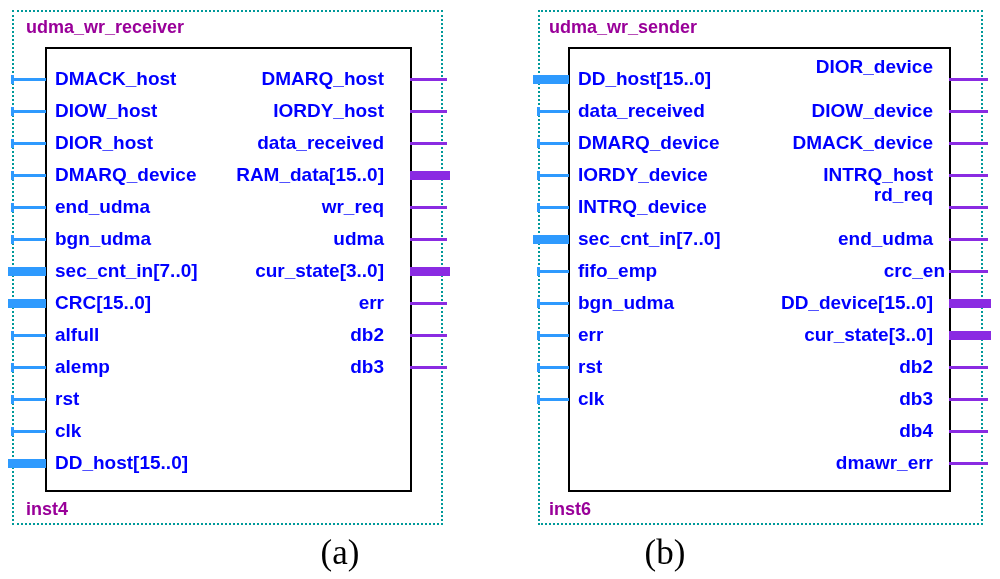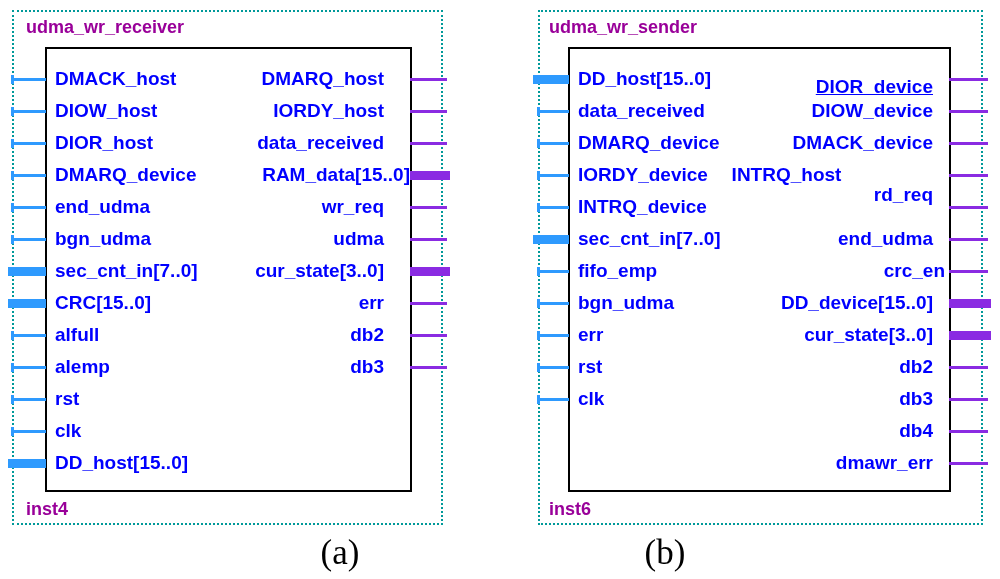--- a/index.html
+++ b/index.html
@@ -120,21 +120,21 @@
       <div class="port-label in" style="left: 55px; top: 420px;">clk</div>
       <div class="pin-stub in bus" style="left: 8px; width: 38px; top: 459px; height: 9px;"></div>
       <div class="port-label in" style="left: 55px; top: 452px;">DD_host[15..0]</div>
       <div class="pin-stub out" style="left: 410px; width: 37px; top: 78px; height: 3px;"></div>
       <div class="port-label out" style="left: 100px; width: 284px; top: 68px;">DMARQ_host</div>
       <div class="pin-stub out" style="left: 410px; width: 37px; top: 110px; height: 3px;"></div>
       <div class="port-label out" style="left: 100px; width: 284px; top: 100px;">IORDY_host</div>
       <div class="pin-stub out" style="left: 410px; width: 37px; top: 142px; height: 3px;"></div>
       <div class="port-label out" style="left: 100px; width: 284px; top: 132px;">data_received</div>
       <div class="pin-stub out bus" style="left: 410px; width: 40px; top: 171px; height: 9px;"></div>
-      <div class="port-label out" style="left: 100px; width: 284px; top: 164px; margin-left: 26px;">RAM_data[15..0]</div>
+      <div class="port-label out" style="left: 100px; width: 284px; top: 164px;">RAM_data[15..0]</div>
       <div class="pin-stub out" style="left: 410px; width: 37px; top: 206px; height: 3px;"></div>
       <div class="port-label out" style="left: 100px; width: 284px; top: 196px;">wr_req</div>
       <div class="pin-stub out" style="left: 410px; width: 37px; top: 238px; height: 3px;"></div>
       <div class="port-label out" style="left: 100px; width: 284px; top: 228px;">udma</div>
       <div class="pin-stub out bus" style="left: 410px; width: 40px; top: 267px; height: 9px;"></div>
       <div class="port-label out" style="left: 100px; width: 284px; top: 260px;">cur_state[3..0]</div>
       <div class="pin-stub out" style="left: 410px; width: 37px; top: 302px; height: 3px;"></div>
       <div class="port-label out" style="left: 100px; width: 284px; top: 292px;">err</div>
       <div class="pin-stub out" style="left: 410px; width: 37px; top: 334px; height: 3px;"></div>
       <div class="port-label out" style="left: 100px; width: 284px; top: 324px;">db2</div>
@@ -165,27 +165,27 @@
       <div class="pin-stub in" style="left: 538px; width: 31px; top: 334px; height: 3px;"></div>
       <div class="pin-tick" style="left: 537px; top: 331px;"></div>
       <div class="port-label in" style="left: 578px; top: 324px;">err</div>
       <div class="pin-stub in" style="left: 538px; width: 31px; top: 366px; height: 3px;"></div>
       <div class="pin-tick" style="left: 537px; top: 363px;"></div>
       <div class="port-label in" style="left: 578px; top: 356px;">rst</div>
       <div class="pin-stub in" style="left: 538px; width: 31px; top: 398px; height: 3px;"></div>
       <div class="pin-tick" style="left: 537px; top: 395px;"></div>
       <div class="port-label in" style="left: 578px; top: 388px;">clk</div>
       <div class="pin-stub out" style="left: 949px; width: 39px; top: 78px; height: 3px;"></div>
-      <div class="port-label out" style="left: 640px; width: 293px; top: 76px; text-decoration: underline;">DIOR_device</div>
+      <div class="port-label out" style="left: 640px; width: 293px; top: 56px;">DIOR_device</div>
       <div class="pin-stub out" style="left: 949px; width: 39px; top: 110px; height: 3px;"></div>
       <div class="port-label out" style="left: 640px; width: 293px; top: 100px;">DIOW_device</div>
       <div class="pin-stub out" style="left: 949px; width: 39px; top: 142px; height: 3px;"></div>
       <div class="port-label out" style="left: 640px; width: 293px; top: 132px;">DMACK_device</div>
       <div class="pin-stub out" style="left: 949px; width: 39px; top: 174px; height: 3px;"></div>
-      <div class="port-label out" style="left: 640px; width: 293px; top: 164px; text-align: center;">INTRQ_host</div>
+      <div class="port-label out" style="left: 640px; width: 293px; top: 164px;">INTRQ_host</div>
       <div class="pin-stub out" style="left: 949px; width: 39px; top: 206px; height: 3px;"></div>
       <div class="port-label out" style="left: 640px; width: 293px; top: 184px;">rd_req</div>
       <div class="pin-stub out" style="left: 949px; width: 39px; top: 238px; height: 3px;"></div>
       <div class="port-label out" style="left: 640px; width: 293px; top: 228px;">end_udma</div>
       <div class="pin-stub out" style="left: 949px; width: 39px; top: 270px; height: 3px;"></div>
       <div class="port-label out" style="left: 652px; width: 293px; top: 260px;">crc_en</div>
       <div class="pin-stub out bus" style="left: 949px; width: 42px; top: 299px; height: 9px;"></div>
       <div class="port-label out" style="left: 640px; width: 293px; top: 292px;">DD_device[15..0]</div>
       <div class="pin-stub out bus" style="left: 949px; width: 42px; top: 331px; height: 9px;"></div>
       <div class="port-label out" style="left: 640px; width: 293px; top: 324px;">cur_state[3..0]</div>

